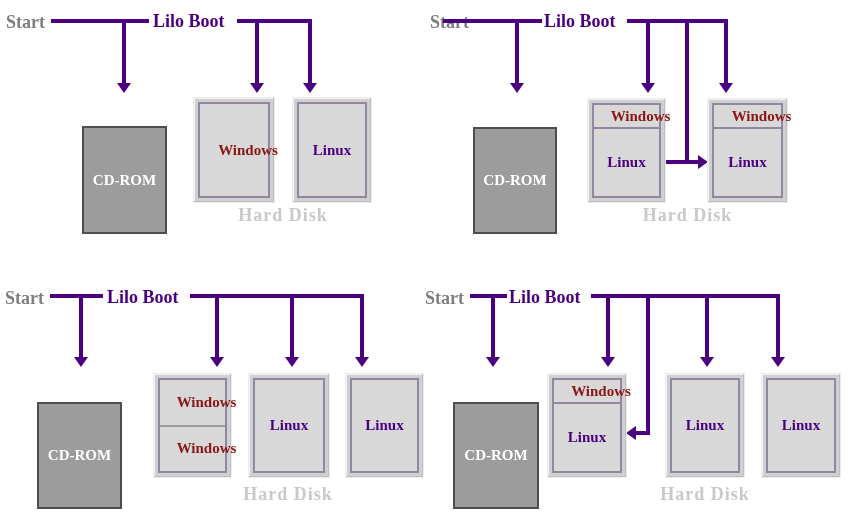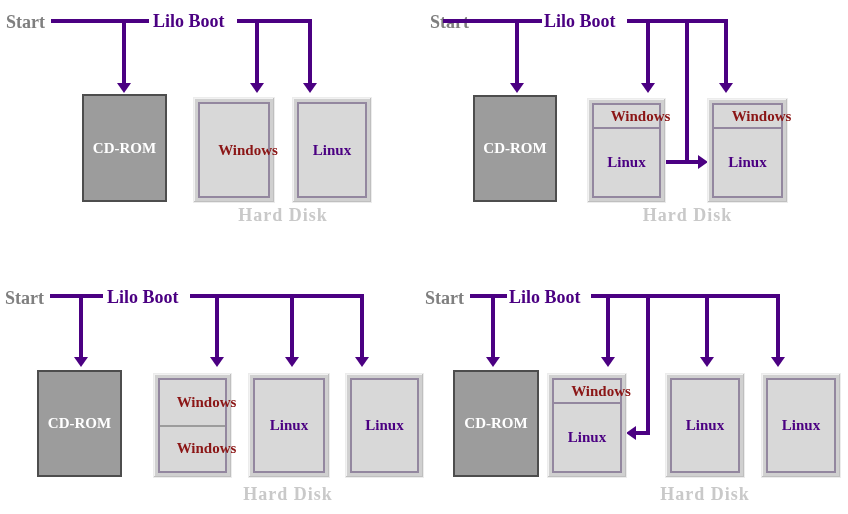--- a/index.html
+++ b/index.html
@@ -18,21 +18,21 @@
   .hline{position:absolute;height:4px;background:var(--line);}
   .vline{position:absolute;width:4px;background:var(--line);}
   .tri-d{position:absolute;width:0;height:0;border-left:7px solid transparent;
          border-right:7px solid transparent;border-top:10px solid var(--line);}
   .tri-l{position:absolute;width:0;height:0;border-top:7px solid transparent;
          border-bottom:7px solid transparent;border-right:10px solid var(--line);}
   .tri-r{position:absolute;width:0;height:0;border-top:7px solid transparent;
          border-bottom:7px solid transparent;border-left:10px solid var(--line);}
   .cdrom{position:absolute;background:var(--cdbg);border:2px solid var(--cdbr);
          box-sizing:border-box;display:flex;align-items:center;justify-content:center;
-         color:var(--cdtx);font-weight:bold;font-size:15px;}
+         color:var(--cdtx);font-weight:bold;font-size:15px;margin-top:32px;}
   .disk{position:absolute;background:var(--diskbg);border:1px solid #ececec;
         box-sizing:border-box;padding:4px;box-shadow:inset -1px -1px 0 #bfbfbf, inset 1px 1px 0 #f2f2f2;}
   .part{border:2px solid var(--partbr);background:var(--partbg);height:100%;
         box-sizing:border-box;display:flex;flex-direction:column;}
   .cell{flex:1;display:flex;align-items:center;justify-content:center;
         font-weight:bold;font-size:15px;}
   .cell.small{flex:0 0 22px;}
   .cell.windows{color:var(--win);padding-left:28px;}
   .cell.linux{color:var(--lin);}
   .cell + .cell{border-top:2px solid var(--partbr);}

